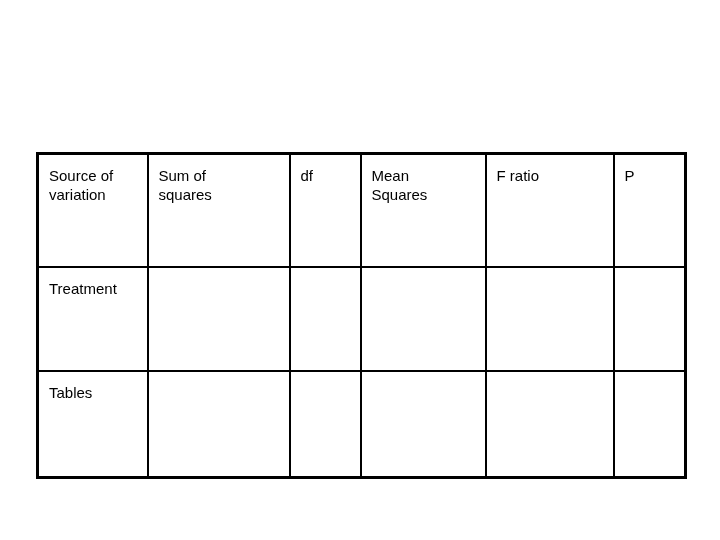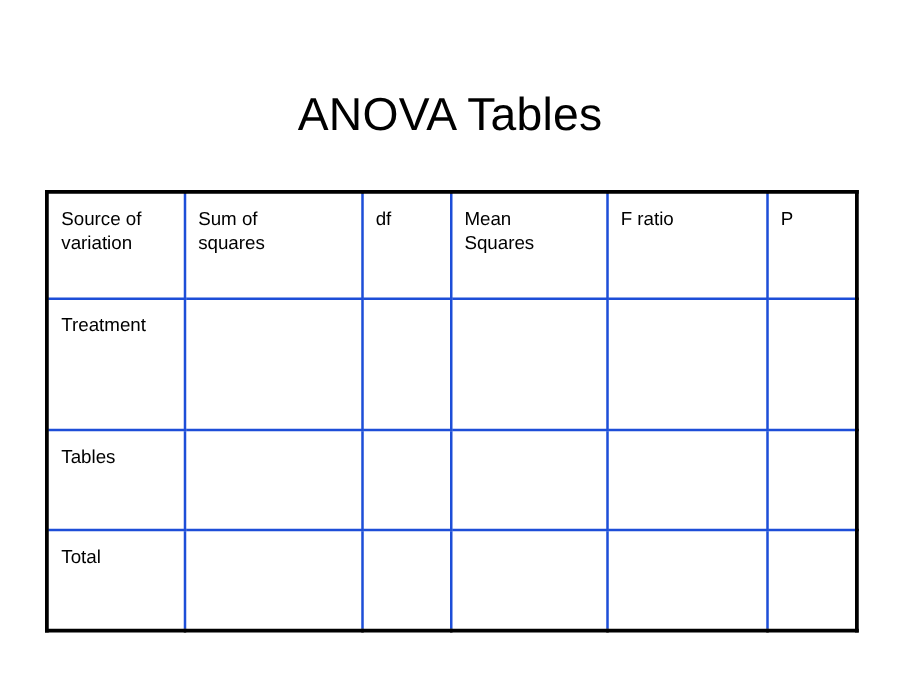--- a/index.html
+++ b/index.html
@@ -45,55 +45,54 @@
   }
   table.anova-table {
     width: 648px;
     height: 327px;
     border-collapse: collapse;
     table-layout: fixed;
     background: #ffffff;
     border: 3px solid #000000;
   }
   table.anova-table td {
-    border: 2px solid #1d4ed8;
+    border: 2px solid #000000;
     vertical-align: top;
     padding: 11px 0 0 10px;
     font-size: 15px;
     line-height: 19px;
     font-weight: 400;
     color: #000000;
     background: #ffffff;
   }
   
   col.c1 { width: 110px; }
   col.c2 { width: 142px; }
   col.c3 { width: 71px; }
   col.c4 { width: 125px; }
   col.c5 { width: 128px; }
   col.c6 { width: 72px; }
   tr.header-row { height: 85px; }
-  tr.body-row-1 { height: 105px; margin-top: 40px; }
+  tr.body-row-1 { height: 78px; margin-top: 40px; }
   tr.body-row-2 { height: 80px; }
   tr.body-row-3 { height: 81px; }
   .cell-text {
     display: block;
     white-space: pre-line;
   }
   .cell-empty {
     display: block;
     min-height: 1px;
   }
 </style>
 </head>
 <body>
 
 <div class="slide">
 
-  <div class="slide-title">ANOVA Tables</div>
 
   <div class="anova-table-wrap">
     <table class="anova-table">
       <colgroup>
         <col class="c1">
           <col class="c2">
           <col class="c3">
         <col class="c4">
           <col class="c5">
           <col class="c6">
@@ -158,37 +157,17 @@
             <span class="cell-empty"></span>
           </td>
           <td>
             <span class="cell-empty"></span>
           </td>
           <td>
             <span class="cell-empty"></span>
           </td>
         </tr>
 
-        <tr class="body-row-3">
-          <td>
-            <span class="cell-text">Total</span>
-          </td>
-          <td>
-            <span class="cell-empty"></span>
-          </td>
-          <td>
-            <span class="cell-empty"></span>
-          </td>
-          <td>
-            <span class="cell-empty"></span>
-          </td>
-          <td>
-            <span class="cell-empty"></span>
-          </td>
-          <td>
-            <span class="cell-empty"></span>
-          </td>
-        </tr>
       </tbody>
     </table>
   </div>
 
 </div>
 
 </body></html>

